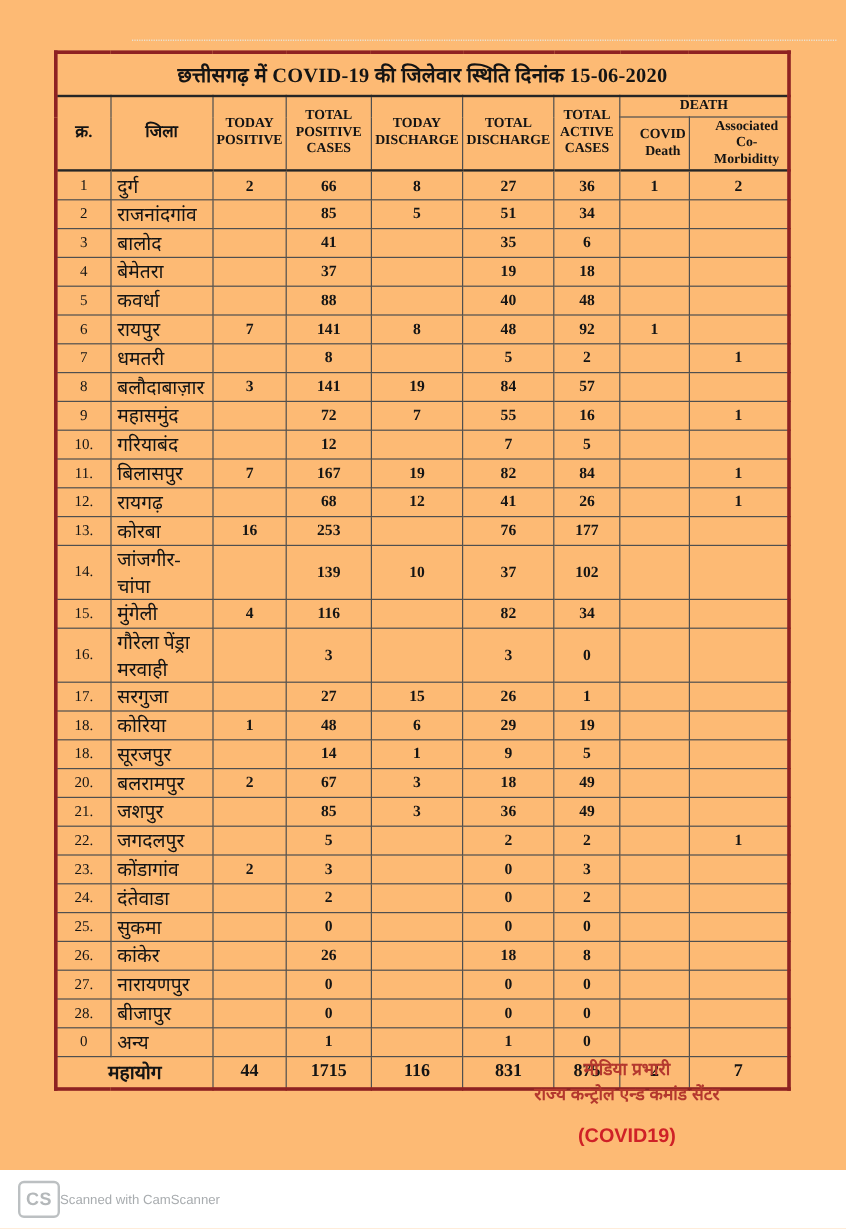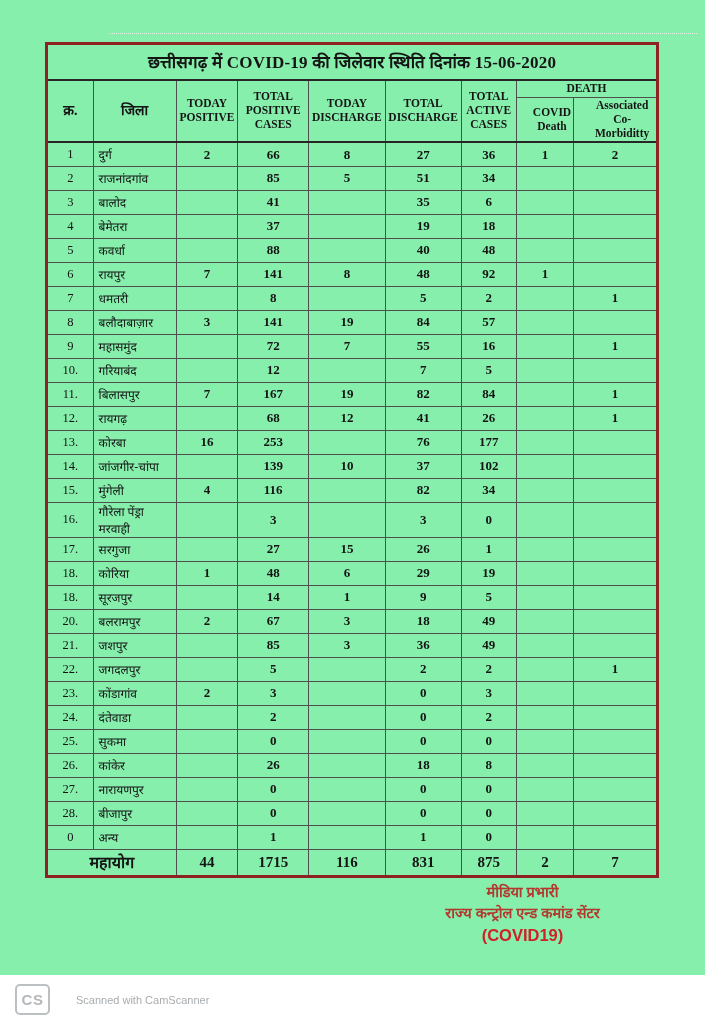--- a/index.html
+++ b/index.html
@@ -3,21 +3,21 @@
 <meta charset="utf-8">
 <style>
   * { margin:0; padding:0; box-sizing:border-box; }
   html,body { width:705px; height:1024px; }
   body {
     background:#ffffff;
     font-family:"Liberation Serif", serif;
     position:relative;
     overflow:hidden;
   }
-  .page { position:absolute; inset:0; background:#86efac; }
+  .page { position:absolute; inset:0; background:#fdba74; }
 
   .scan-artifact-line {
     position:absolute; top:33px; left:110px; right:8px;
     border-top:1px dotted #e7ece8;
   }
 
   
   .doc-table {
     position:absolute; left:45px; top:42px; width:614px;
   }
@@ -47,51 +47,51 @@
   }
   .head-row1 th { height:18px; }
   .head-row2 th { height:39px;padding-left:16px; }
   th.deva-head { font-size:14px; }
   .head-row2 th, th[rowspan] { border-bottom:2px solid #262626; }
 
   tbody td { height:24px; font-size:13px; font-weight:bold; }
   tbody td.serial { font-weight:normal; font-size:12.5px; }
   tbody td.district {
     text-align:left; padding-left:5px;
-    font-weight:normal; font-size:12px;
+    font-weight:normal; font-size:16px;
     font-family:"Liberation Serif", serif;
   }
   tfoot td {
     height:27px; font-size:15px; font-weight:bold;
     border-top:3px solid #1c1c1c;
     margin-top:16px;
   }
   tfoot td.total-label { font-size:16px; }
 
   
   .footer-sign {
     position:absolute; top:882px; left:385px; width:275px;
     text-align:center;
     color:#b4382e;
     font-weight:bold;
     line-height:1.45;
     font-size:14.5px;
     font-family:"Liberation Sans", sans-serif;
   }
   .footer-sign .covid19 {
-    color:#cf2127; font-size:16.5px; margin-top:0;
+    color:#cf2127; font-size:16.5px; margin-top:12px;
     font-family:"Liberation Sans", sans-serif;
   }
 
   
   .camscanner-bar {
     position:absolute; left:0; right:0; bottom:0; height:49px;
     background:#ffffff;
     display:flex; align-items:center;
-    padding-left:15px; gap:26px;
+    padding-left:15px; gap:0;
     font-family:"Liberation Sans", sans-serif;
   }
   .cs-logo {
     position:relative;
     width:35px; height:31px;
     border:2.5px solid #bcc0c2;
     border-radius:5px;
     display:flex; align-items:center; justify-content:center;
     color:#b4b8ba; font-weight:bold; font-size:15px;
     background:#ffffff;

